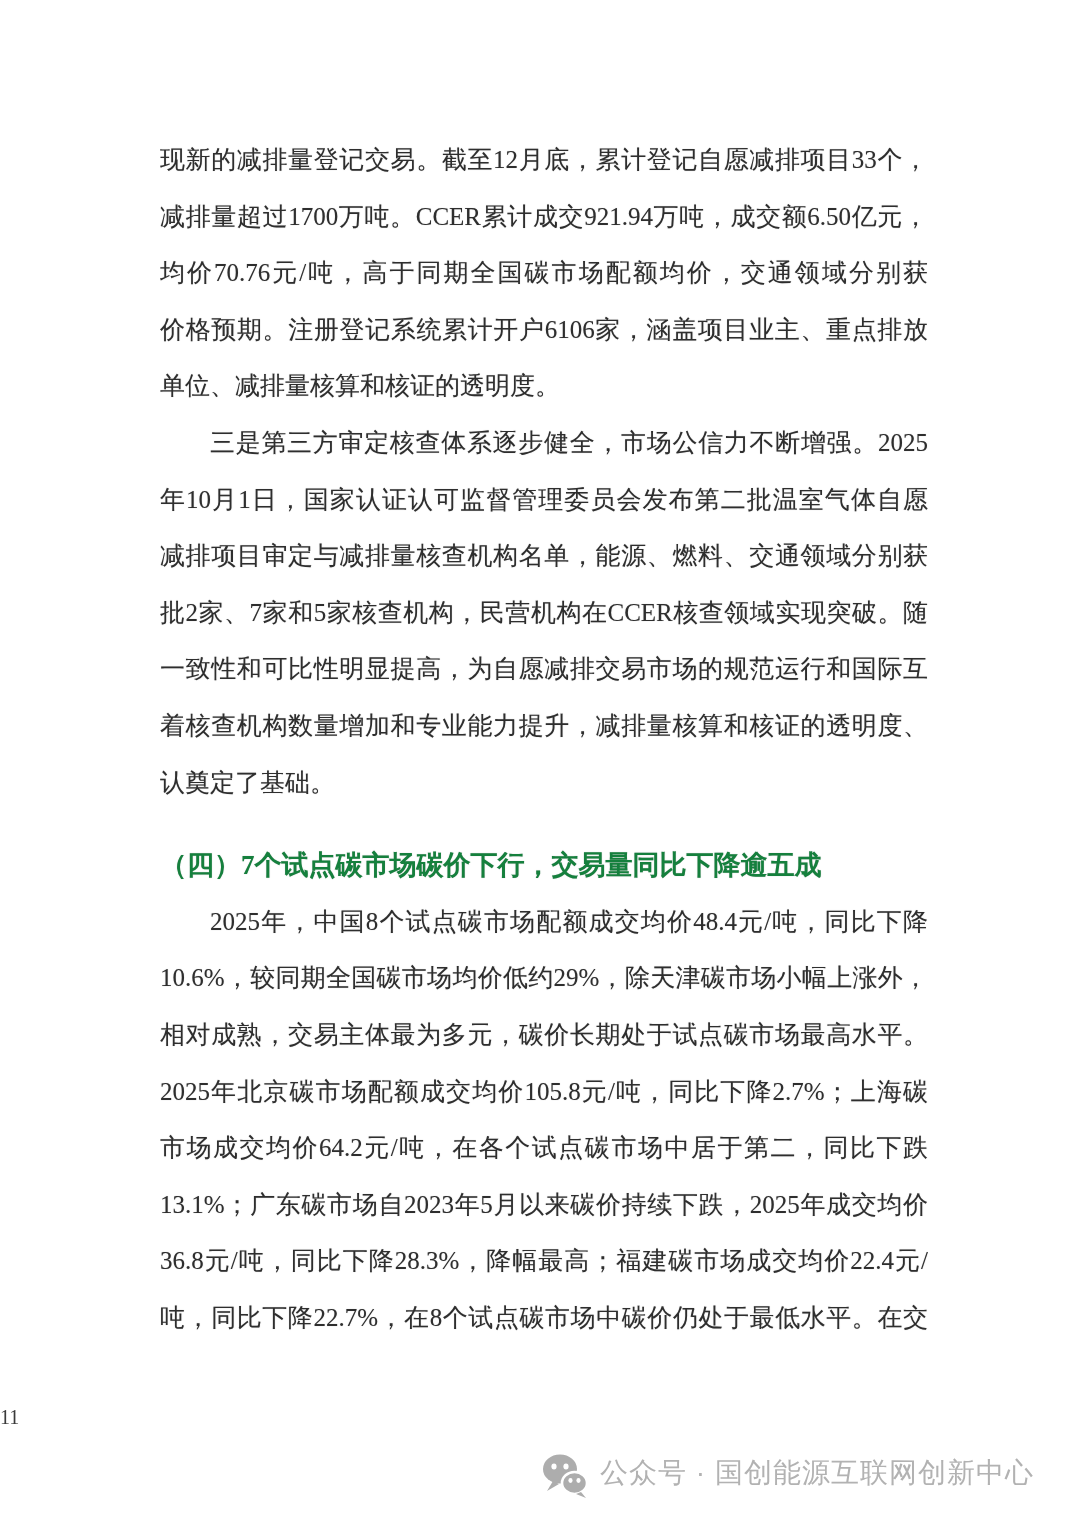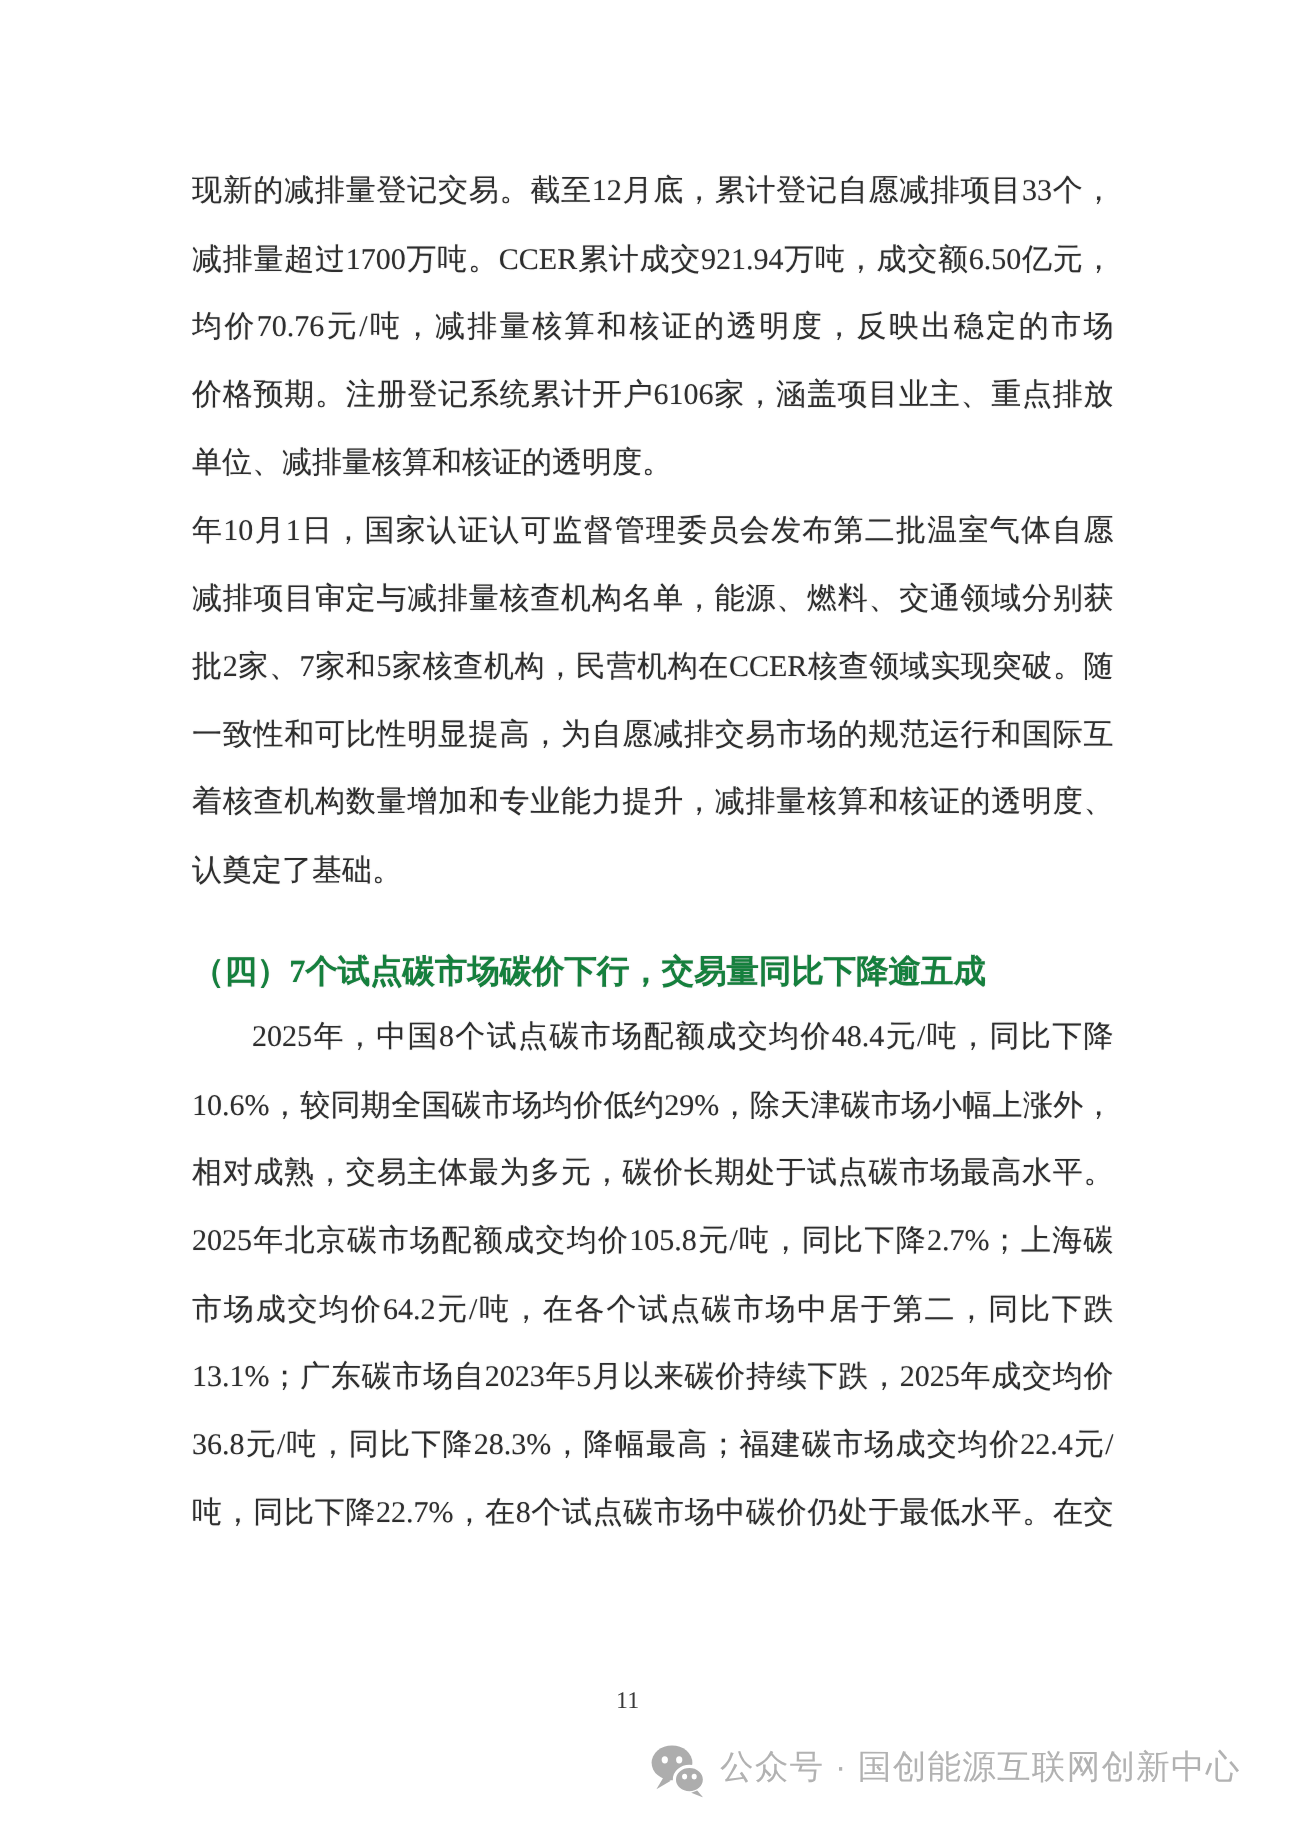--- a/index.html
+++ b/index.html
@@ -41,21 +41,21 @@
     font-weight: bold;
     color: #15803d;
     text-align: left;
     white-space: nowrap;
   }
   .page-number {
     position: absolute;
     top: 1406px;
     left: 0;
     width: 100%;
-    text-align: center;
+    text-align: left;
     font-size: 20px;
     color: #3a3a3a;
   }
   .watermark {
     position: absolute;
     left: 542px;
     top: 1454px;
     display: flex;
     align-items: flex-start;
     gap: 12px;
@@ -70,26 +70,27 @@
 </head>
 <body>
 
 <div class="page">
 
   <main class="content">
 
     <div class="para">
       <div class="line">现新的减排量登记交易。截至12月底，累计登记自愿减排项目33个，</div>
       <div class="line">减排量超过1700万吨。CCER累计成交921.94万吨，成交额6.50亿元，</div>
-      <div class="line">均价70.76元/吨，减排量核算和核证的透明度，反映出稳定的市场</div>
+      <div class="line">均价70.76元/吨，高于同期全国碳市场配额均价，交通领域分别获</div>
       <div class="line">价格预期。注册登记系统累计开户6106家，涵盖项目业主、重点排放</div>
       <div class="line para-end">单位、减排量核算和核证的透明度。</div>
     </div>
 
     <div class="para">
+      <div class="line indent">三是第三方审定核查体系逐步健全，市场公信力不断增强。2025</div>
       <div class="line">年10月1日，国家认证认可监督管理委员会发布第二批温室气体自愿</div>
       <div class="line">减排项目审定与减排量核查机构名单，能源、燃料、交通领域分别获</div>
       <div class="line">批2家、7家和5家核查机构，民营机构在CCER核查领域实现突破。随</div>
       <div class="line">一致性和可比性明显提高，为自愿减排交易市场的规范运行和国际互</div>
       <div class="line">着核查机构数量增加和专业能力提升，减排量核算和核证的透明度、</div>
       <div class="line para-end">认奠定了基础。</div>
     </div>
 
     <div class="section-heading">（四）7个试点碳市场碳价下行，交易量同比下降逾五成</div>
 

